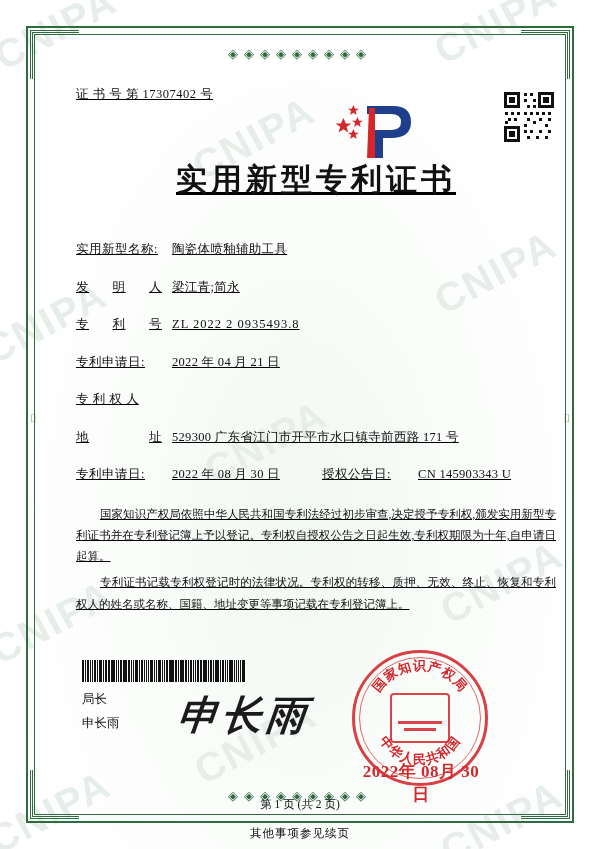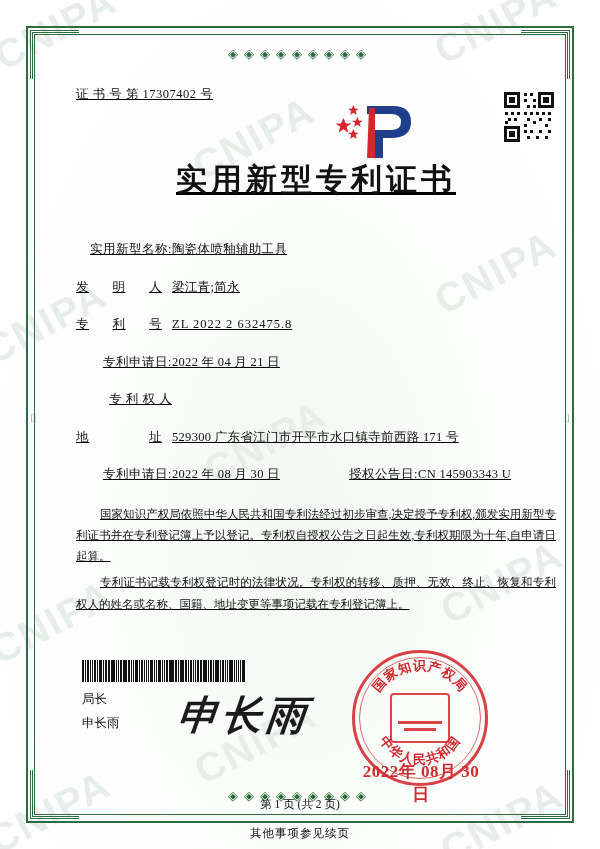--- a/index.html
+++ b/index.html
@@ -88,21 +88,20 @@
     align-items:baseline;
     font-size:12.5px;
     color:#111;
     margin-bottom:20px;
     line-height:1.4;
   }
   .row .lbl{
     width:96px;
     flex:0 0 96px;
     letter-spacing:0.5px;
-    text-align:right;
   }
   .row .lbl.spread{
     display:flex;justify-content:space-between;
     width:96px;padding-right:10px;box-sizing:border-box;
   }
   .row .val{flex:1 1 auto;letter-spacing:0.3px;}
   .row .val.mono{font-family:"Liberation Serif",serif;letter-spacing:1px;}
 
   .para{
     font-size:11.5px;
@@ -291,21 +290,21 @@
         </div>
         <div class="val">梁江青;简永</div>
       </div>
 
       <div class="row">
         <div class="lbl spread">
           <span>专</span>
           <span>利</span>
           <span>号</span>
         </div>
-        <div class="val mono">ZL 2022 2 632475.8</div>
+        <div class="val mono">ZL 2022 2 0935493.8</div>
       </div>
 
       <div class="row">
         <div class="lbl">专利申请日:</div>
         <div class="val">2022 年 04 月 21 日</div>
       </div>
 
       <div class="row">
         <div class="lbl">专 利 权 人</div>
       </div>

